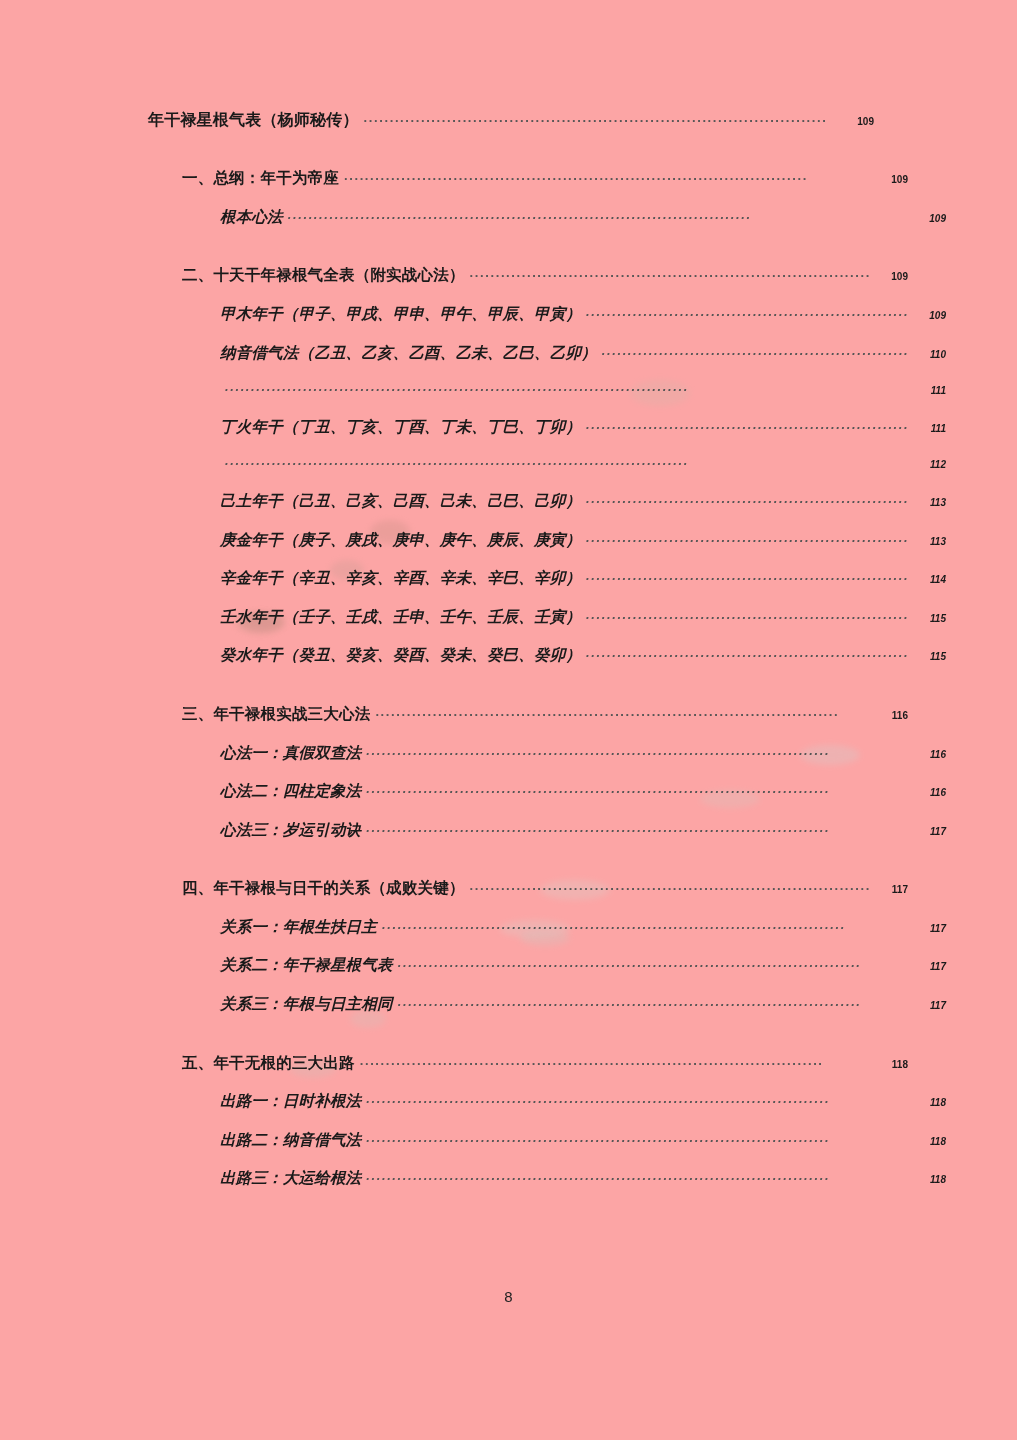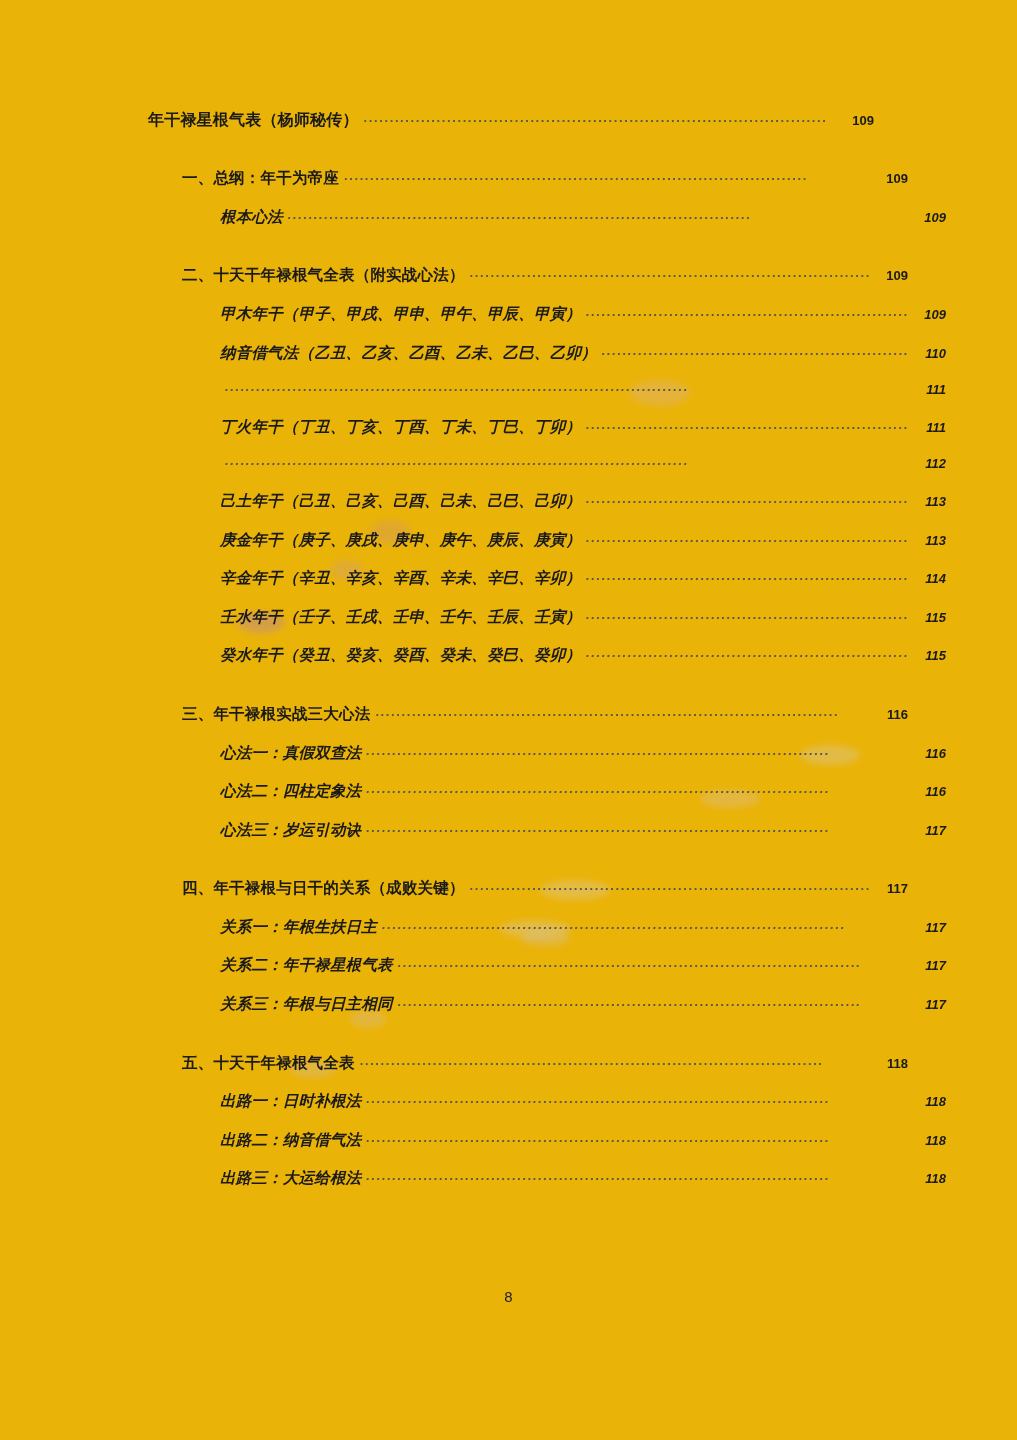--- a/index.html
+++ b/index.html
@@ -7,21 +7,21 @@
     padding: 0;
     background: #ffffff;
   }
   body {
     font-family: "Liberation Sans", "DejaVu Sans", sans-serif;
   }
   .page {
     position: relative;
     width: 1017px;
     height: 1440px;
-    background: #eab308;
+    background: #fca5a5;
     margin: 0 auto;
     overflow: hidden;
     box-sizing: border-box;
   }
   .toc {
     position: absolute;
     left: 148px;
     top: 110px;
     width: 726px;
   }
@@ -47,21 +47,21 @@
     top: -3px;
     color: #555;
     font-size: 13px;
     letter-spacing: 1.6px;
     white-space: nowrap;
   }
   .toc-entry .page-num {
     flex: 0 0 auto;
     text-align: right;
     min-width: 34px;
-    font-size: 13px;
+    font-size: 10px;
   }
 
   
   .lvl-0 { font-weight: bold; margin-left: 0px; font-size: 16px; }
   .lvl-1 { font-weight: bold; margin-left: 34px; font-size: 15.5px; margin-top: 40px; }
   .lvl-2 { font-weight: bold; margin-left: 72px; font-size: 15.5px; font-style: italic; }
 
   .lvl-0 .page-num, .lvl-1 .page-num, .lvl-2 .page-num { font-weight: bold; }
 
   .page-footer {
@@ -205,21 +205,21 @@
         <span class="label">关系二：年干禄星根气表</span>
         <span class="dots">.........................................................................................</span>
         <span class="page-num">117</span>
       </div>
       <div class="toc-entry lvl-2">
         <span class="label">关系三：年根与日主相同</span>
         <span class="dots">.........................................................................................</span>
         <span class="page-num">117</span>
       </div>
       <div class="toc-entry lvl-1">
-        <span class="label">五、十天干年禄根气全表</span>
+        <span class="label">五、年干无根的三大出路</span>
         <span class="dots">.........................................................................................</span>
         <span class="page-num">118</span>
       </div>
       <div class="toc-entry lvl-2">
         <span class="label">出路一：日时补根法</span>
         <span class="dots">.........................................................................................</span>
         <span class="page-num">118</span>
       </div>
       <div class="toc-entry lvl-2">
         <span class="label">出路二：纳音借气法</span>

